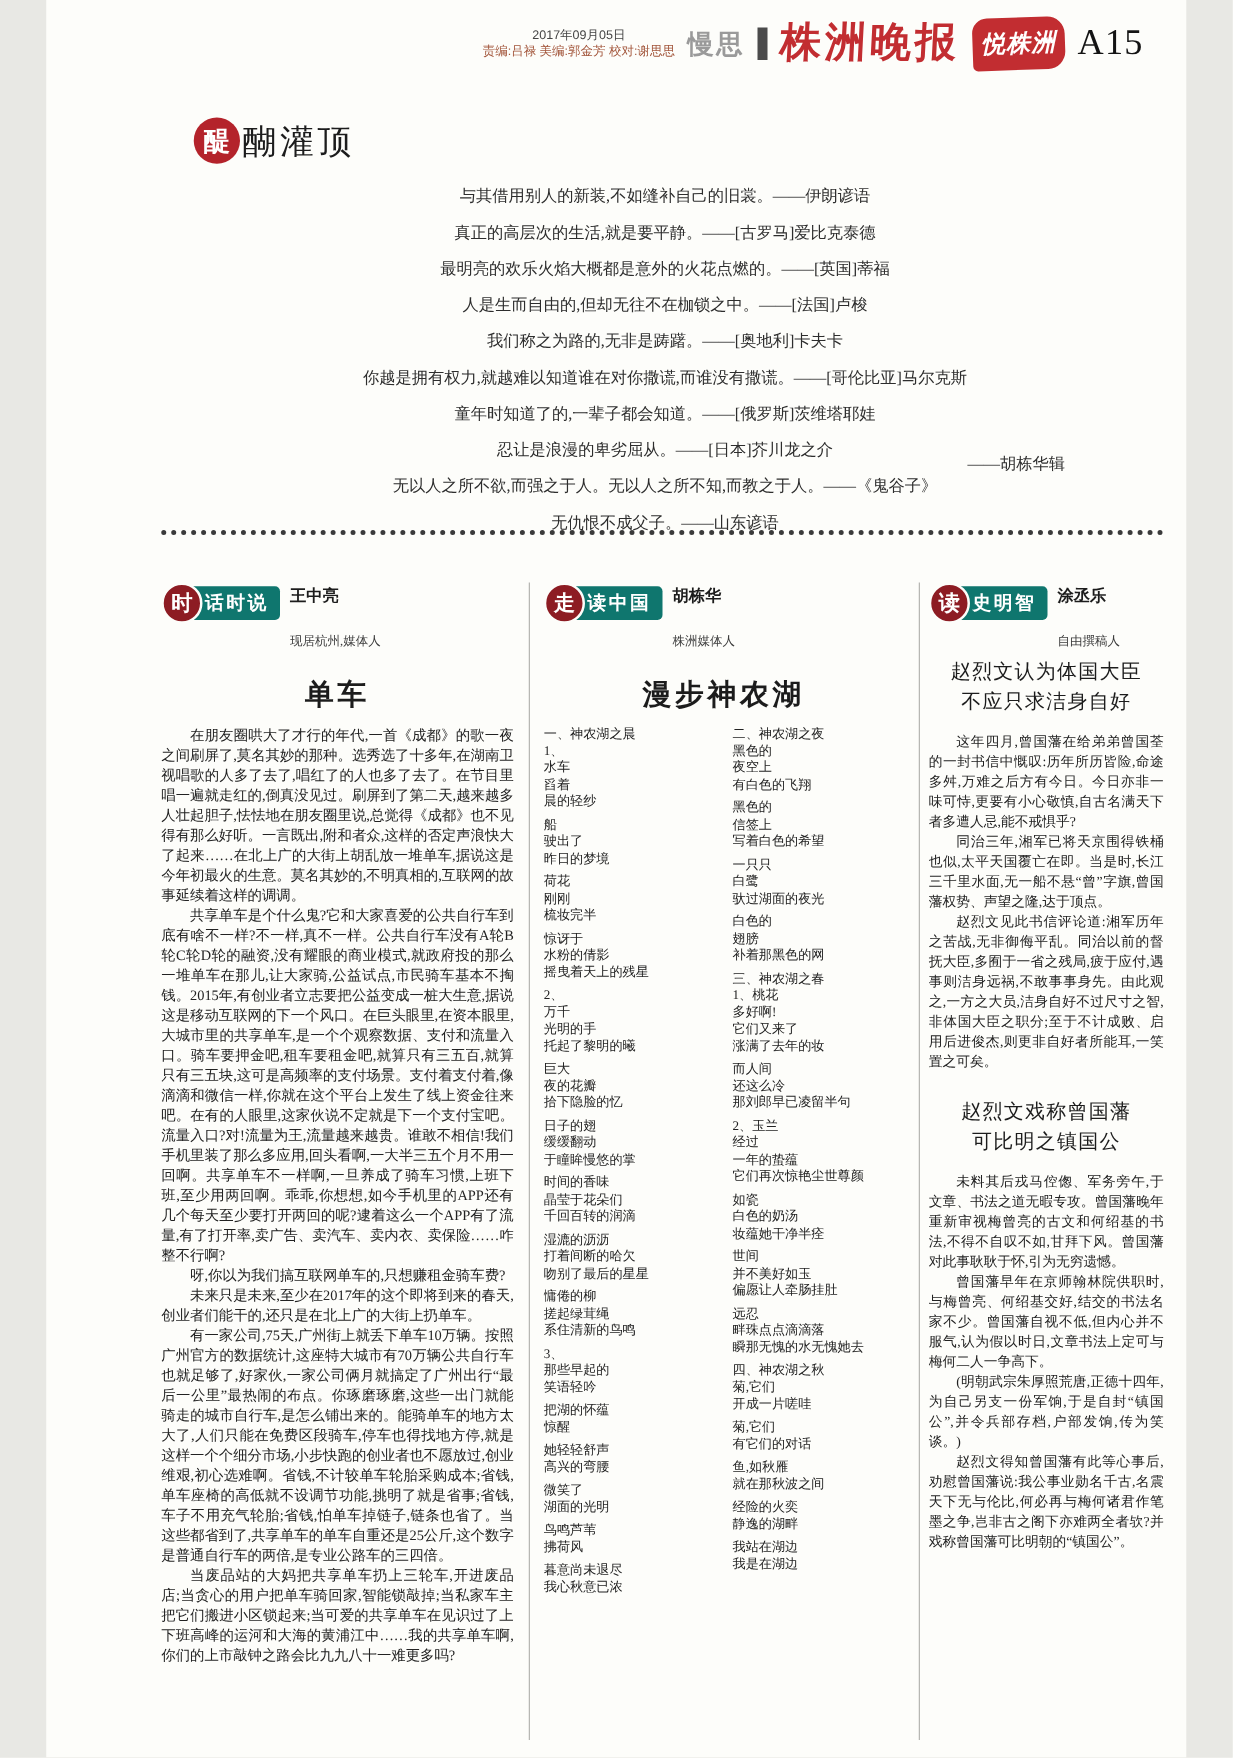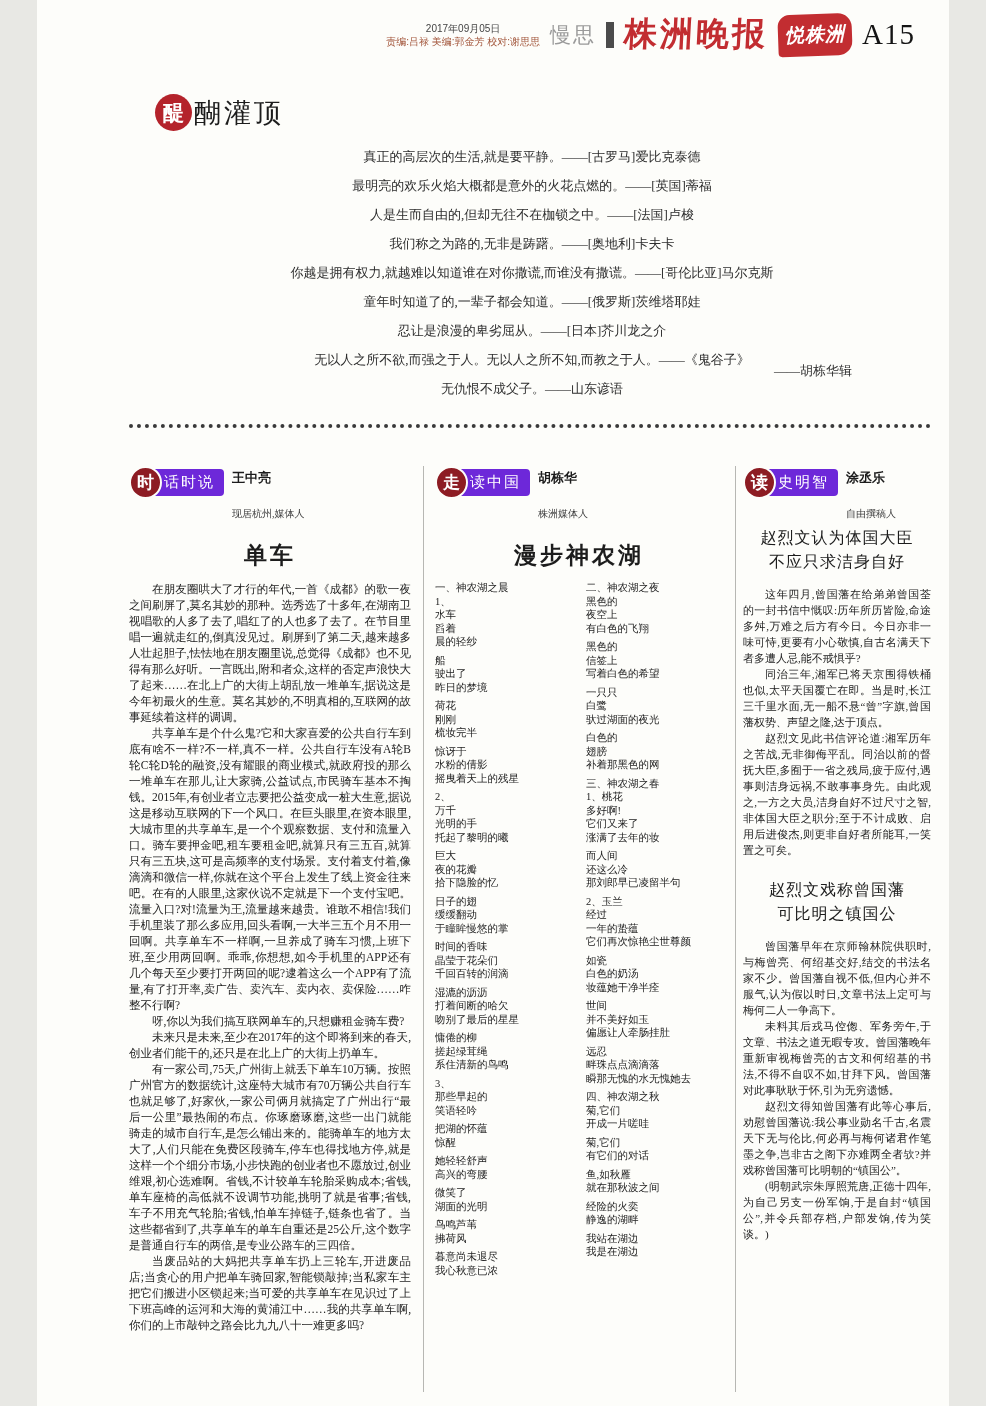--- a/index.html
+++ b/index.html
@@ -7,21 +7,21 @@
     position:relative; width:912px; height:1406px; margin:0 auto;
     background:#fdfdfa; overflow:hidden;
     font-family:"Liberation Serif","DejaVu Serif",serif; color:#1c1c1c;
   }
 
   
   .hdr { position:absolute; top:12px; right:34px; display:flex; align-items:center; gap:10px; }
   .hdr-info { text-align:center; line-height:13px; }
   .hdr-date { font-size:10px; color:#444; font-family:"Liberation Sans",sans-serif; }
   .hdr-credits { font-size:10px; color:#a2553a; font-family:"Liberation Sans",sans-serif; }
-  .hdr-section { font-size:21px; font-weight:normal; color:#9a9a9a; font-family:"Liberation Sans",sans-serif; letter-spacing:2px; }
+  .hdr-section { font-size:21px; font-weight:bold; color:#9a9a9a; font-family:"Liberation Sans",sans-serif; letter-spacing:2px; }
   .hdr-bar { width:8px; height:26px; background:#4b4b4b; }
   .hdr-title { font-size:33px; font-weight:bold; color:#c22d31; letter-spacing:3px; transform:skewX(-3deg); }
   .hdr-stamp { background:#c22d31; color:#fff; font-weight:bold; font-size:19px; padding:8px 7px; border-radius:12px 14px 14px 4px; transform:rotate(-2deg); letter-spacing:1px; font-style:italic; }
   .hdr-page { font-size:29px; color:#141414; letter-spacing:1px; }
 
   
   .q-head { position:absolute; top:94px; left:118px; display:flex; align-items:center; }
   .q-circle { width:37px; height:37px; border-radius:50%; background:#b4232b; color:#fff;
               display:flex; align-items:center; justify-content:center; font-size:21px; font-weight:bold; }
   .q-title { font-size:27px; font-weight:normal; letter-spacing:3px; margin-left:2px; }
@@ -37,21 +37,21 @@
   .col2 { left:398px; width:288px; }
   .col3 { left:706px; width:188px; }
   .vline { position:absolute; top:466px; height:926px; border-left:1px solid #b7b7b3; }
   .vline1 { left:386px; } .vline2 { left:698px; }
 
   .col-head { display:flex; align-items:flex-start; gap:8px; margin-top:6px; height:46px; }
   .badge { position:relative; display:inline-flex; align-items:center; }
   .badge-circle { width:33px; height:33px; border-radius:50%; background:#8d1c23; color:#fff;
                   display:flex; align-items:center; justify-content:center; font-size:17px; font-weight:bold; z-index:2;
                   border:2px solid #fdfdfa; box-sizing:border-box; }
-  .badge-rest { background:#6d28d9; color:#fff; font-weight:normal; font-size:15px; letter-spacing:2px;
+  .badge-rest { background:#0f766e; color:#fff; font-weight:bold; font-size:15px; letter-spacing:2px;
                 padding:4px 9px 4px 15px; margin-left:-13px; border-radius:4px; }
   .author-wrap { padding-top:2px; }
   .author { font-size:13px; font-weight:bold; color:#1c1c1c; }
   .author-desc { font-size:10px; color:#3c3c3c; margin-top:20px; }
 
   .col-title { text-align:center; font-size:23px; font-weight:bold; letter-spacing:3px; margin:28px 0 10px; }
   .body { font-size:11.5px; line-height:16px; text-align:justify; color:#222; }
   .para { text-indent:2em; margin:0; }
 
   
@@ -81,20 +81,21 @@
     <div class="hdr-title">株洲晚报</div>
     <div class="hdr-stamp">悦株洲</div>
     <div class="hdr-page">A15</div>
   </div>
 
   <div class="q-head">
     <span class="q-circle">醍</span>
     <span class="q-title">醐灌顶</span>
   </div>
   <div class="q-list">
+      <div class="q-line">与其借用别人的新装,不如缝补自己的旧裳。——伊朗谚语</div>
       <div class="q-line">真正的高层次的生活,就是要平静。——[古罗马]爱比克泰德</div>
       <div class="q-line">最明亮的欢乐火焰大概都是意外的火花点燃的。——[英国]蒂福</div>
       <div class="q-line">人是生而自由的,但却无往不在枷锁之中。——[法国]卢梭</div>
       <div class="q-line">我们称之为路的,无非是踌躇。——[奥地利]卡夫卡</div>
       <div class="q-line">你越是拥有权力,就越难以知道谁在对你撒谎,而谁没有撒谎。——[哥伦比亚]马尔克斯</div>
       <div class="q-line">童年时知道了的,一辈子都会知道。——[俄罗斯]茨维塔耶娃</div>
       <div class="q-line">忍让是浪漫的卑劣屈从。——[日本]芥川龙之介</div>
       <div class="q-line">无以人之所不欲,而强之于人。无以人之所不知,而教之于人。——《鬼谷子》</div>
       <div class="q-line">无仇恨不成父子。——山东谚语</div>
     </div>
@@ -286,20 +287,20 @@
     <div class="c3-body">
         <div class="para">这年四月,曾国藩在给弟弟曾国荃的一封书信中慨叹:历年所历皆险,命途多舛,万难之后方有今日。今日亦非一味可恃,更要有小心敬慎,自古名满天下者多遭人忌,能不戒惧乎?</div>
         <div class="para">同治三年,湘军已将天京围得铁桶也似,太平天国覆亡在即。当是时,长江三千里水面,无一船不悬“曾”字旗,曾国藩权势、声望之隆,达于顶点。</div>
         <div class="para">赵烈文见此书信评论道:湘军历年之苦战,无非御侮平乱。同治以前的督抚大臣,多囿于一省之残局,疲于应付,遇事则洁身远祸,不敢事事身先。由此观之,一方之大员,洁身自好不过尺寸之智,非体国大臣之职分;至于不计成败、启用后进俊杰,则更非自好者所能耳,一笑置之可矣。</div>
       </div>
     <div class="c3-title c3-title2">
         <div class="c3-line">赵烈文戏称曾国藩</div>
         <div class="c3-line">可比明之镇国公</div>
       </div>
     <div class="c3-body">
+        <div class="para">未料其后戎马倥偬、军务旁午,于文章、书法之道无暇专攻。曾国藩晚年重新审视梅曾亮的古文和何绍基的书法,不得不自叹不如,甘拜下风。曾国藩对此事耿耿于怀,引为无穷遗憾。</div>
         <div class="para">曾国藩早年在京师翰林院供职时,与梅曾亮、何绍基交好,结交的书法名家不少。曾国藩自视不低,但内心并不服气,认为假以时日,文章书法上定可与梅何二人一争高下。</div>
-        <div class="para">未料其后戎马倥偬、军务旁午,于文章、书法之道无暇专攻。曾国藩晚年重新审视梅曾亮的古文和何绍基的书法,不得不自叹不如,甘拜下风。曾国藩对此事耿耿于怀,引为无穷遗憾。</div>
+        <div class="para">(明朝武宗朱厚照荒唐,正德十四年,为自己另支一份军饷,于是自封“镇国公”,并令兵部存档,户部发饷,传为笑谈。)</div>
         <div class="para">赵烈文得知曾国藩有此等心事后,劝慰曾国藩说:我公事业勋名千古,名震天下无与伦比,何必再与梅何诸君作笔墨之争,岂非古之阁下亦难两全者欤?并戏称曾国藩可比明朝的“镇国公”。</div>
-        <div class="para">(明朝武宗朱厚照荒唐,正德十四年,为自己另支一份军饷,于是自封“镇国公”,并令兵部存档,户部发饷,传为笑谈。)</div>
       </div>
   </article>
 
 </div>
 
 </body></html>

